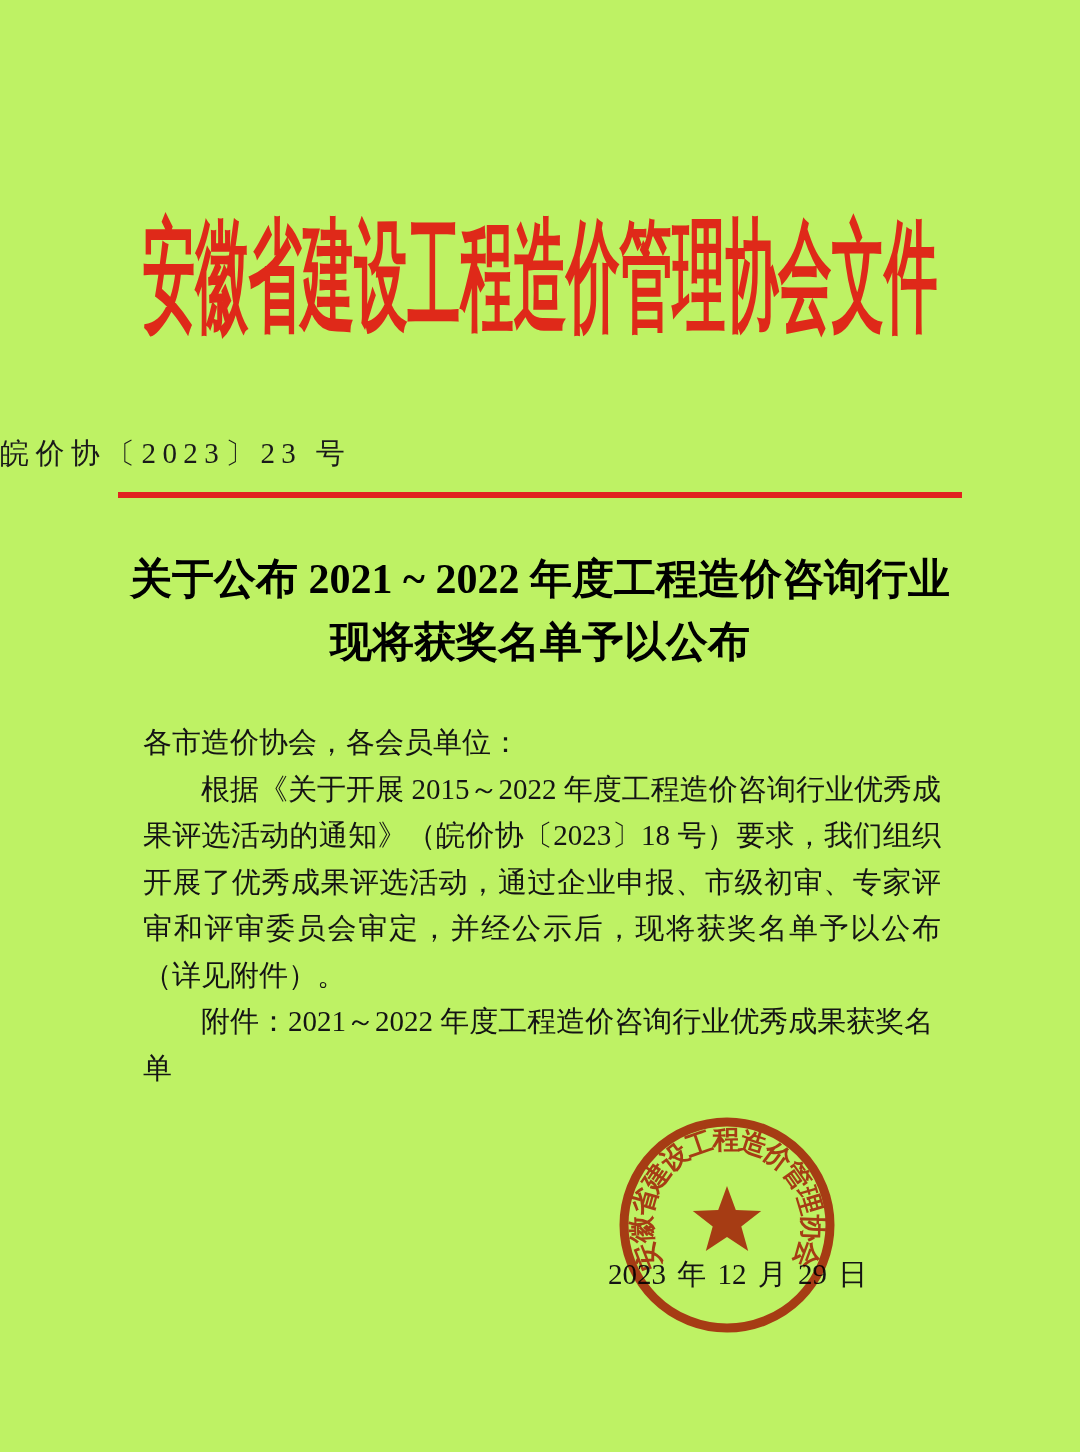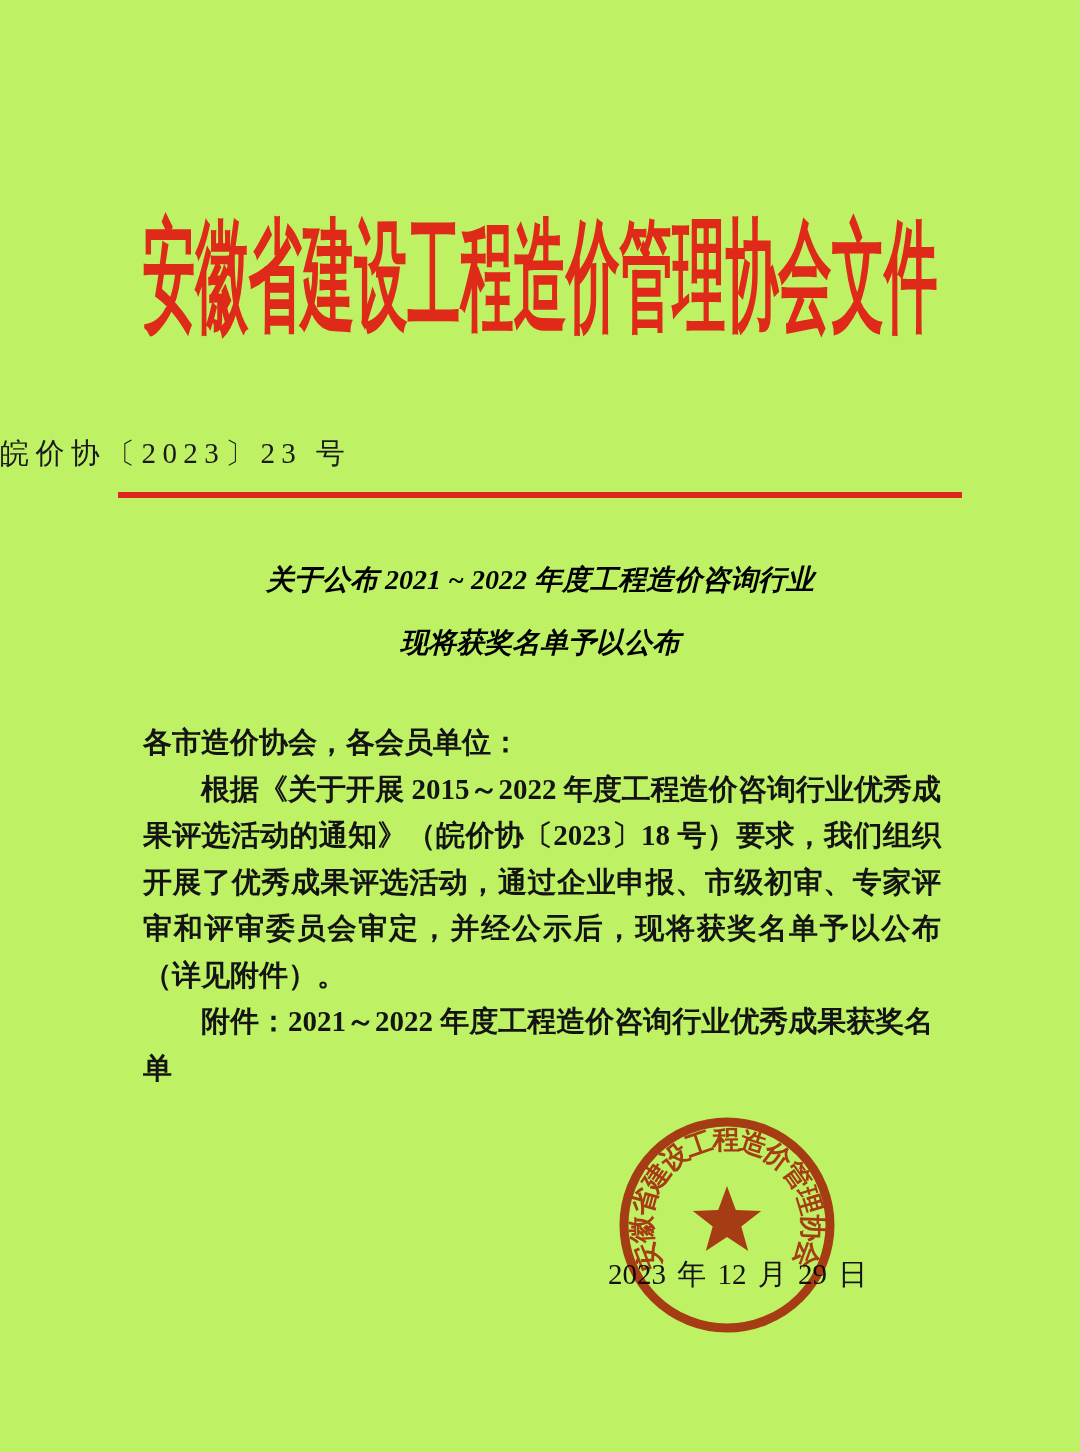--- a/index.html
+++ b/index.html
@@ -52,39 +52,37 @@
     background: #e02420;
   }
   
   .notice-title {
     position: absolute;
     top: 548px;
     left: 0;
     width: 100%;
     text-align: center;
     font-weight: bold;
-    font-size: 28px;
+    font-size: 42px;
     line-height: 63px;
     color: #000000;
-    font-style: italic;
   }
   
   .body-text {
     position: absolute;
     top: 719px;
     left: 143px;
     width: 798px;
     font-size: 29px;
     line-height: 46.5px;
     text-align: justify;
     color: #141414;
   }
   .body-text p {
     margin: 0;
-    font-weight: bold;
   }
   .body-text p.indent {
     text-indent: 2em;
   }
   .body-text p.attachment {
     text-indent: 2em;
     text-align: left;
   }
   
   .issue-date {

